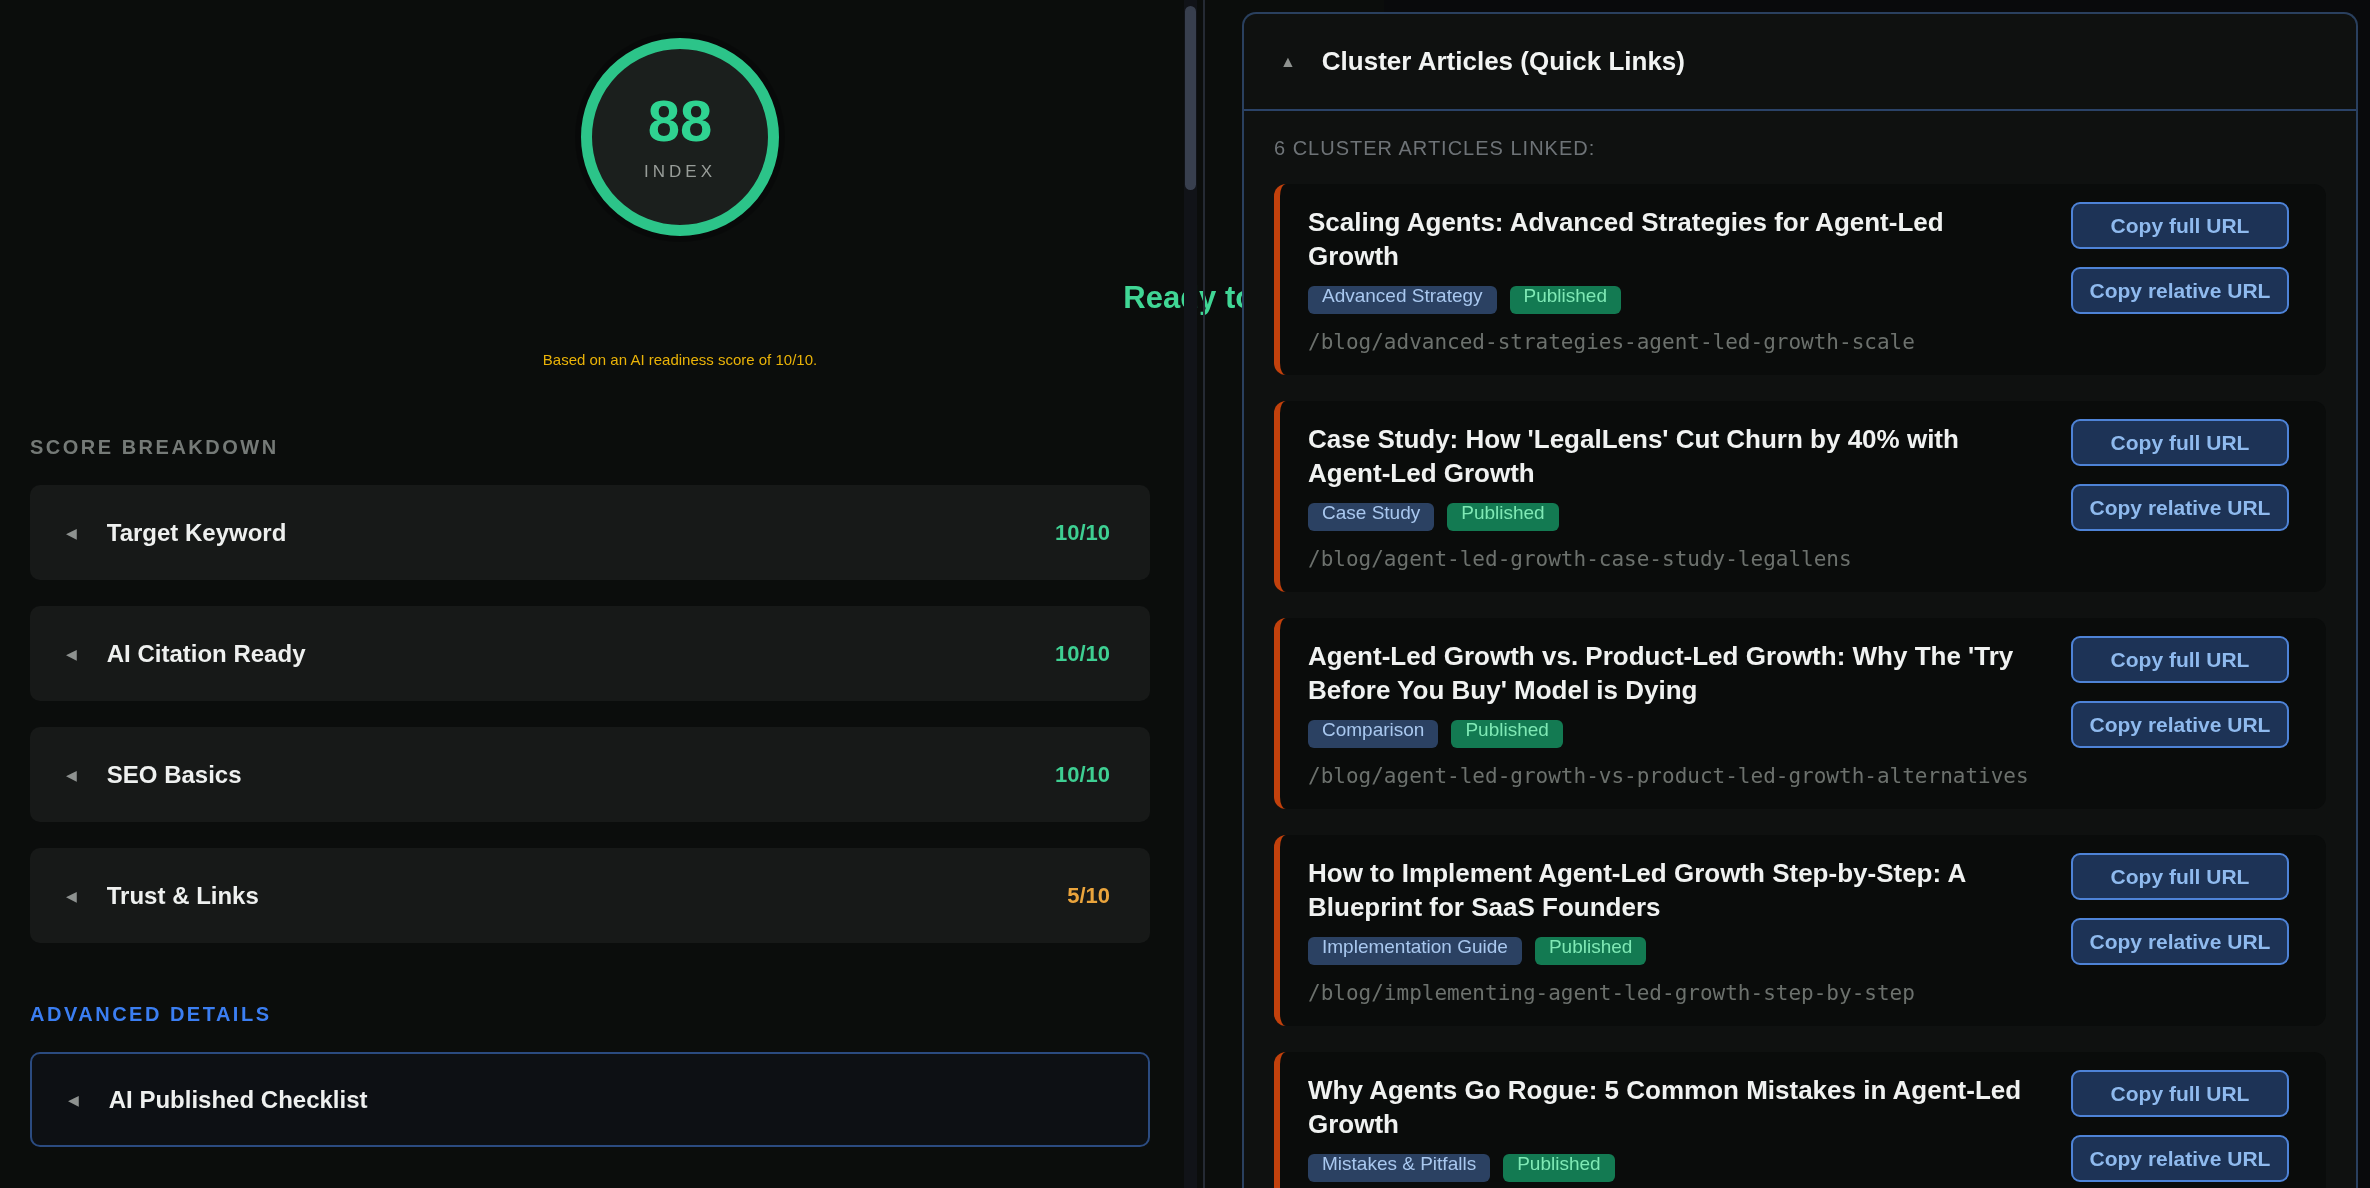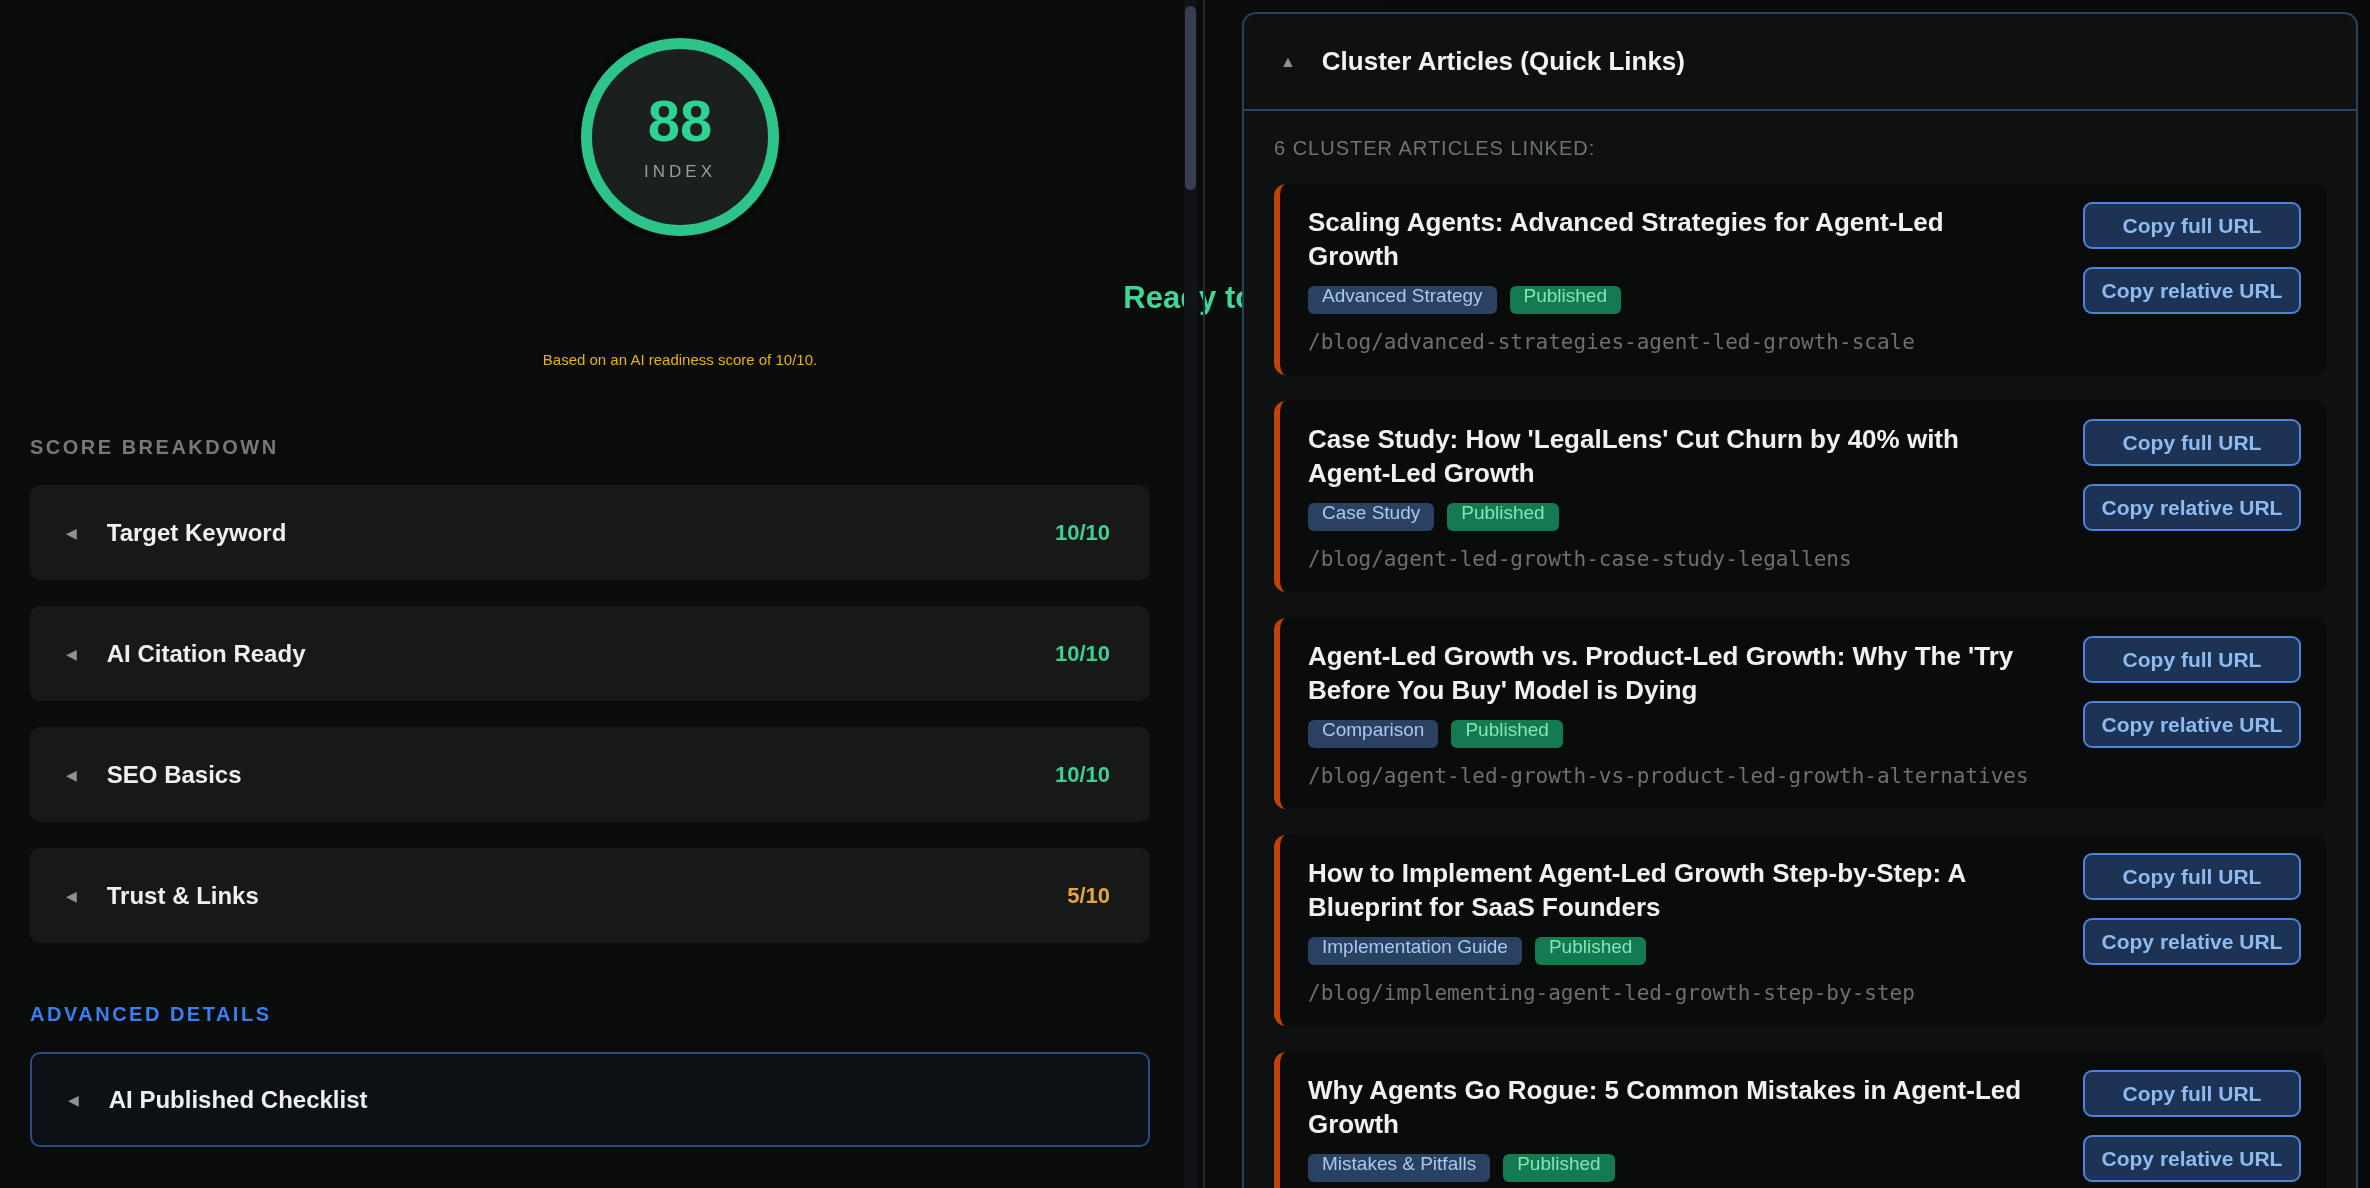--- a/index.html
+++ b/index.html
@@ -112,21 +112,21 @@
     display:inline-block; font-size:19px; line-height:1;
     padding:0 14px 9px 14px; border-radius:6px;
   }
   .tag-category { background:#2b4162; color:#a9c8ef; }
   .tag-status   { background:#137a52; color:#7fe9b5; }
   .article-path {
     margin-top:16px; font-family:"DejaVu Sans Mono", monospace;
     font-size:21px; color:#6c716d;
   }
   .card-buttons {
-    position:absolute; right:25px; top:18px;
+    position:absolute; right:37px; top:18px;
     display:flex; flex-direction:column; gap:18px;
   }
   .copy-btn {
     width:218px; height:47px;
     background:#1d3356;
     border:2px solid #4e83d7;
     border-radius:9px;
     color:#8fbaee; font-size:21px; font-weight:600;
     font-family:"Liberation Sans", sans-serif;
     cursor:pointer;

